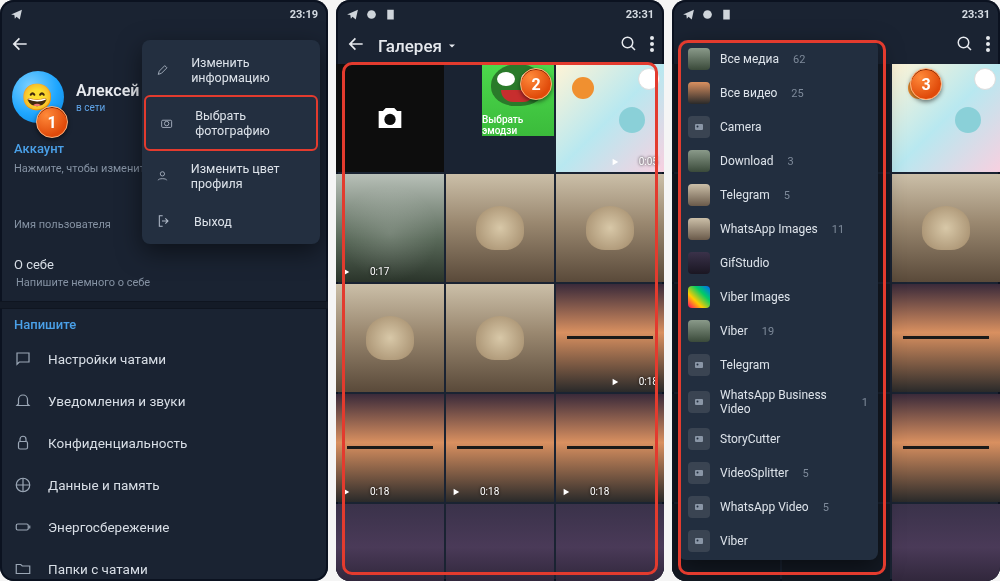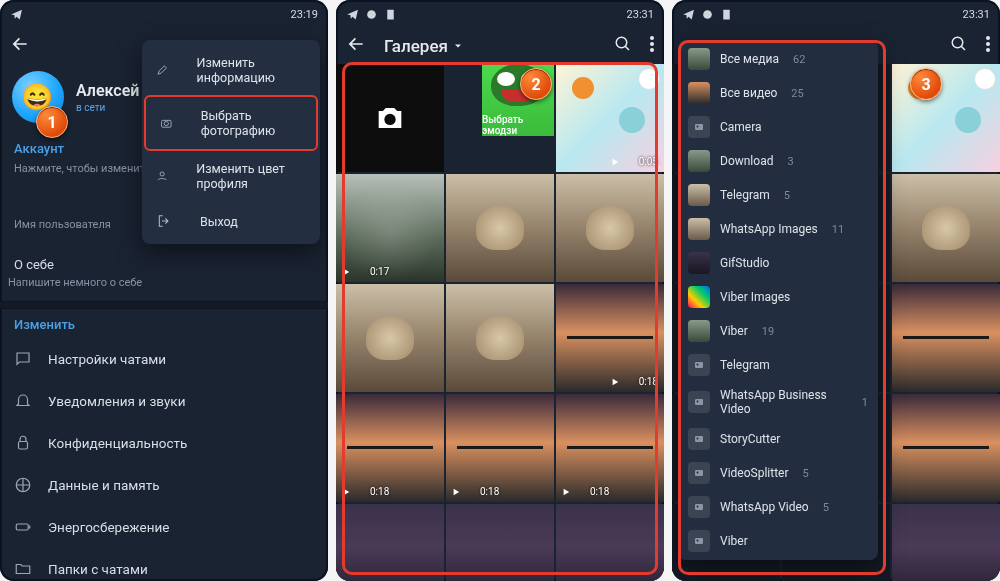--- a/index.html
+++ b/index.html
@@ -28,30 +28,30 @@
   .status-bar {
     height: 22px;
     display: flex;
     align-items: center;
     justify-content: space-between;
     padding: 3px 10px 0;
     font-size: 11px;
     color: #d6dce3;
   }
   .status-left { display: flex; gap: 6px; align-items: center; }
-  .status-right { font-weight: 400; }
+  .status-right { font-weight: 700; }
   .status-left svg { width: 13px; height: 13px; fill: #cfd5db; }
 
   
   .app-header {
     height: 42px;
     display: flex;
     align-items: center;
     padding: 0 10px;
-    gap: 18px;
+    gap: 12px;
   }
   .back-arrow svg { width: 20px; height: 20px; fill: #e6e9ee; }
   .header-title { font-size: 17px; font-weight: 500; flex: 1; display: flex; align-items: center; gap: 4px; }
   .hdr-icon svg { width: 18px; height: 18px; fill: #e6e9ee; }
   .hdr-more svg { width: 4px; height: 16px; fill: #e6e9ee; }
 
   
   .profile-row {
     display: flex;
     align-items: center;
@@ -75,41 +75,41 @@
   }
   .hint {
     padding: 0 14px 12px;
     font-size: 11px;
     color: #8592a3;
     line-height: 1.3;
   }
   .blank-row { height: 30px; }
   .divider { height: 6px; background: #141b27; border-top: 1px solid #0f1520; border-bottom: 1px solid #0f1520;}
   .about-row { padding: 12px 14px 2px; font-size: 13px; color: #d8dee6;}
-  .about-hint { padding: 2px 8px 12px; font-size: 11px; color: #8592a3;}
+  .about-hint { padding: 2px 8px 12px; font-size: 11px; color: #8592a3; margin-left: 8px;}
 
   .settings-item {
     display: flex; align-items: center; gap: 16px;
     padding: 12px 14px; font-size: 13.5px; color: #d8dee6;
   }
   .settings-item svg { width: 18px; height: 18px; fill: none; stroke: #9ba7b6; stroke-width: 1.6; }
 
   
   .dropdown {
     position: absolute;
     top: 40px; right: 8px;
     width: 178px;
     background: #232f40;
     border-radius: 8px;
     box-shadow: 0 8px 24px rgba(0,0,0,.5);
     padding: 4px 0;
     z-index: 5;
   }
   .dd-item {
-    display: flex; align-items: center; gap: 28px;
+    display: flex; align-items: center; gap: 22px;
     padding: 11px 14px; font-size: 12.5px; color: #dde3ea;
   }
   .dd-item svg { width: 16px; height: 16px; fill: none; stroke: #aeb8c6; stroke-width: 1.6; }
   .dd-highlight { border: 2.5px solid #e33b2e; border-radius: 6px; margin: -1px 2px; }
 
   
   .step-badge {
     position: absolute;
     width: 30px; height: 30px;
     border-radius: 50%;
@@ -238,21 +238,21 @@
   </div>
 
   <div class="section-label">Аккаунт</div>
   <div class="hint">Нажмите, чтобы изменить номер телефона</div>
   <div class="blank-row"></div>
   <div class="hint">Имя пользователя</div>
   <div class="about-row">О себе</div>
   <div class="about-hint">Напишите немного о себе</div>
 
   <div class="divider"></div>
-  <div class="section-label">Изменить</div>
+  <div class="section-label">Напишите</div>
 
   <div class="settings-item">
     <svg viewBox="0 0 24 24">
         <path d="M4 4h16v12H7l-3 3z"></path>
       </svg>
     <span>Настройки чатами</span>
   </div>
   <div class="settings-item">
     <svg viewBox="0 0 24 24">
         <path d="M6 16V10a6 6 0 1112 0v6l2 2H4z"></path>

